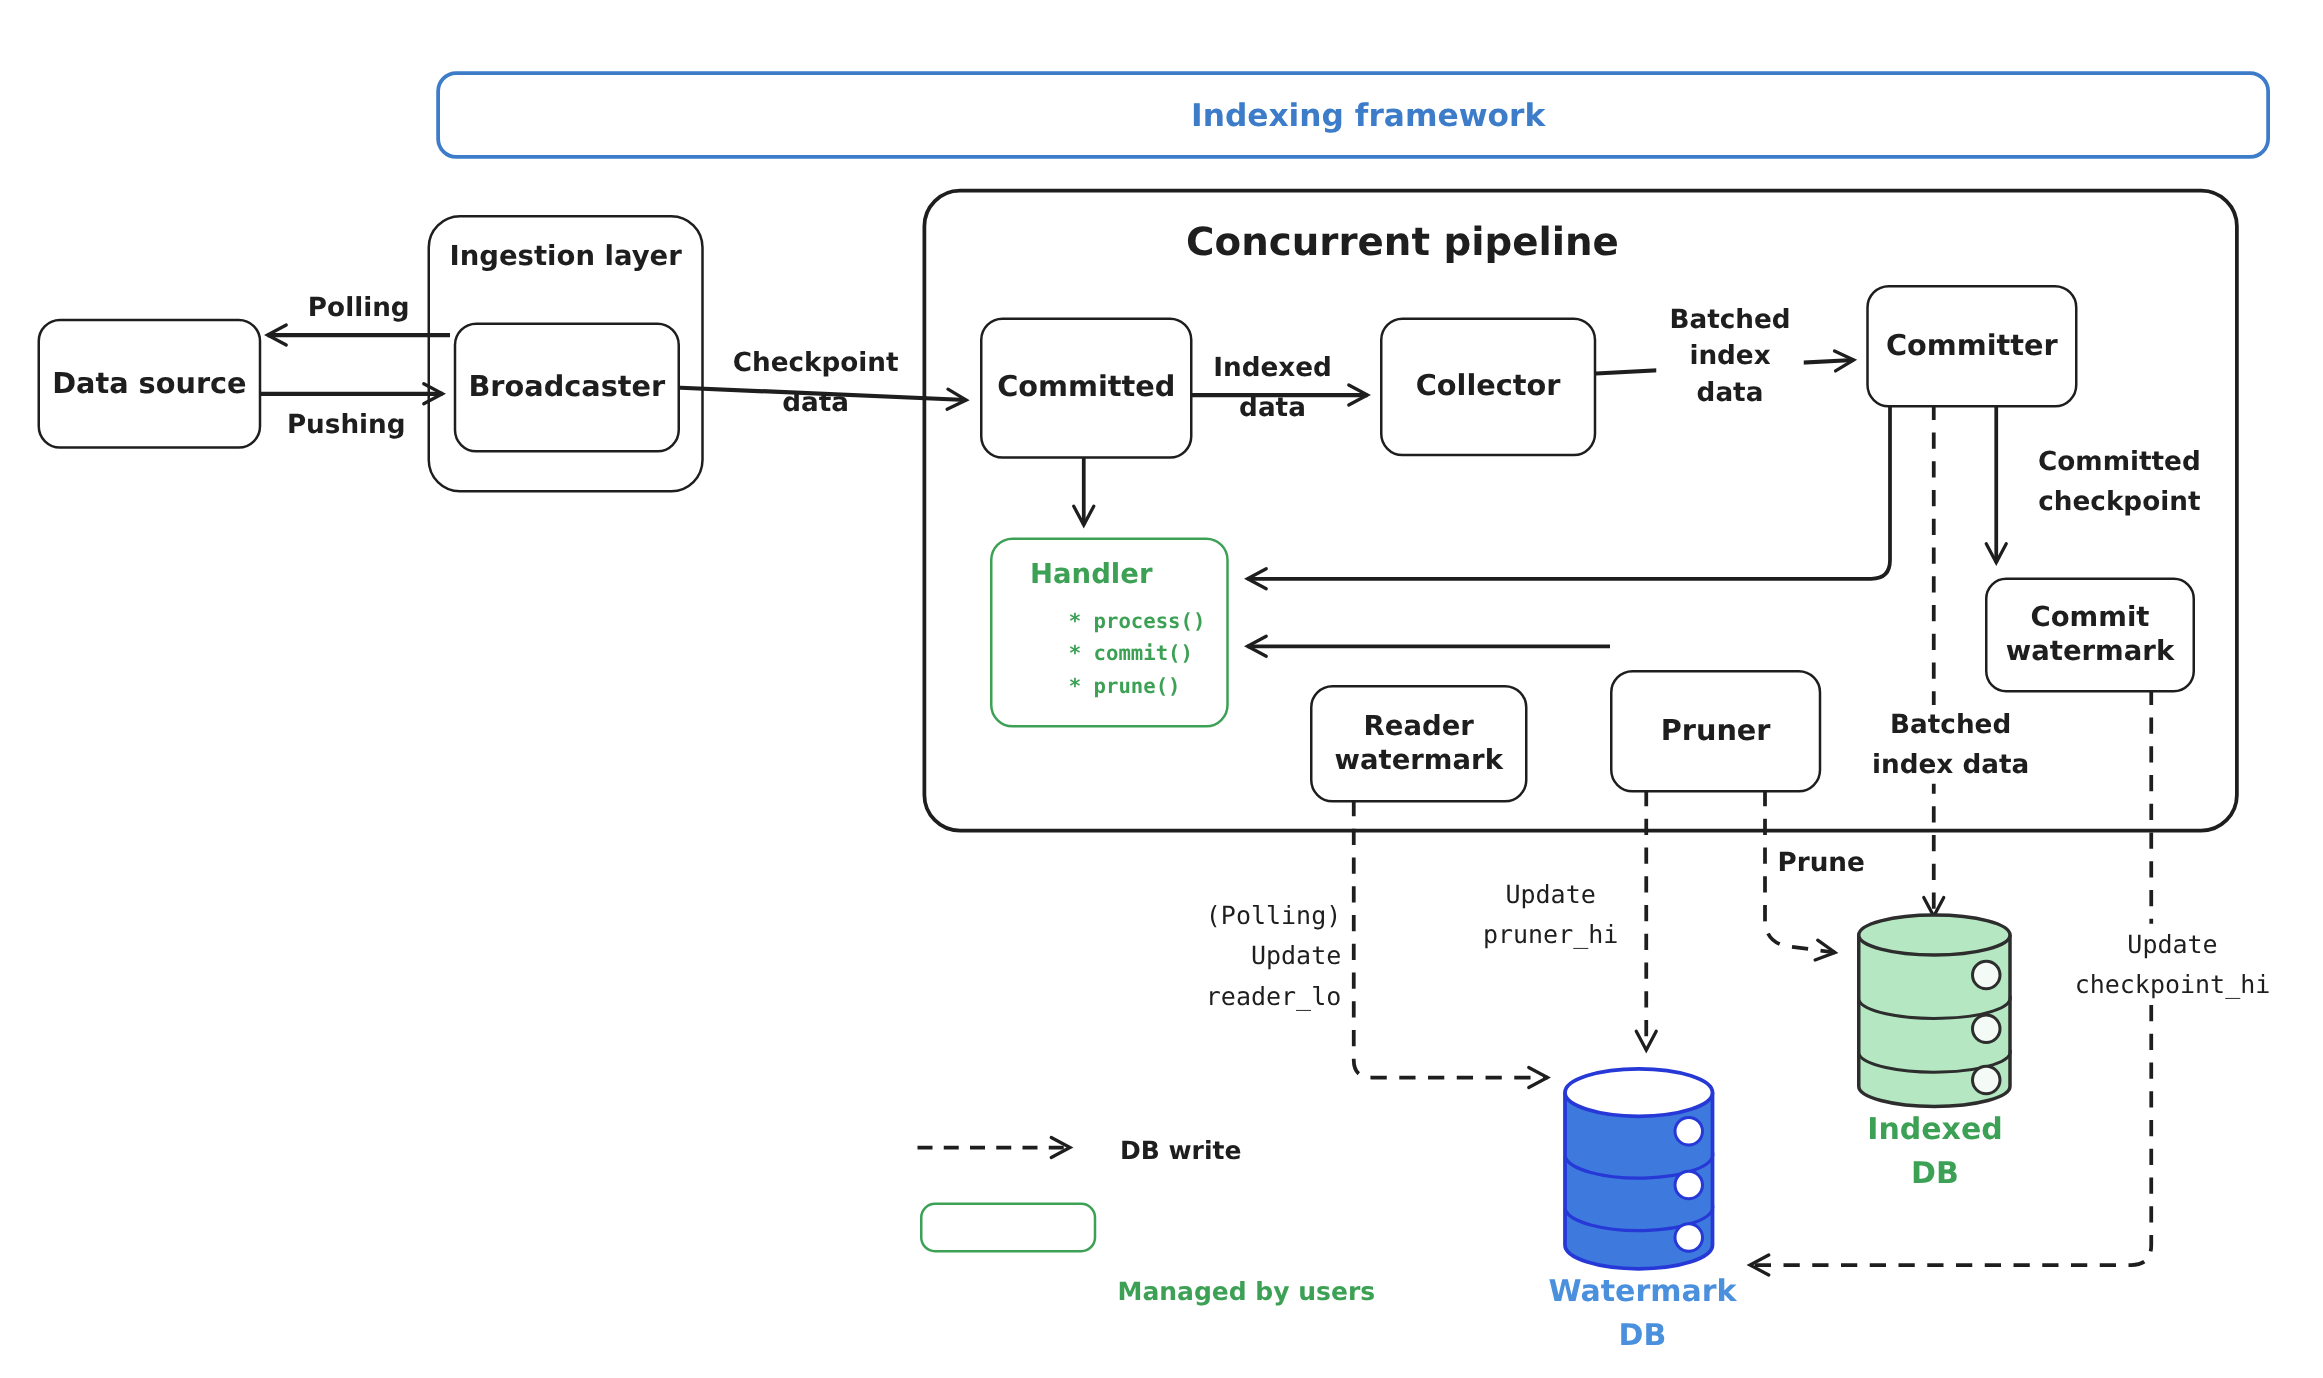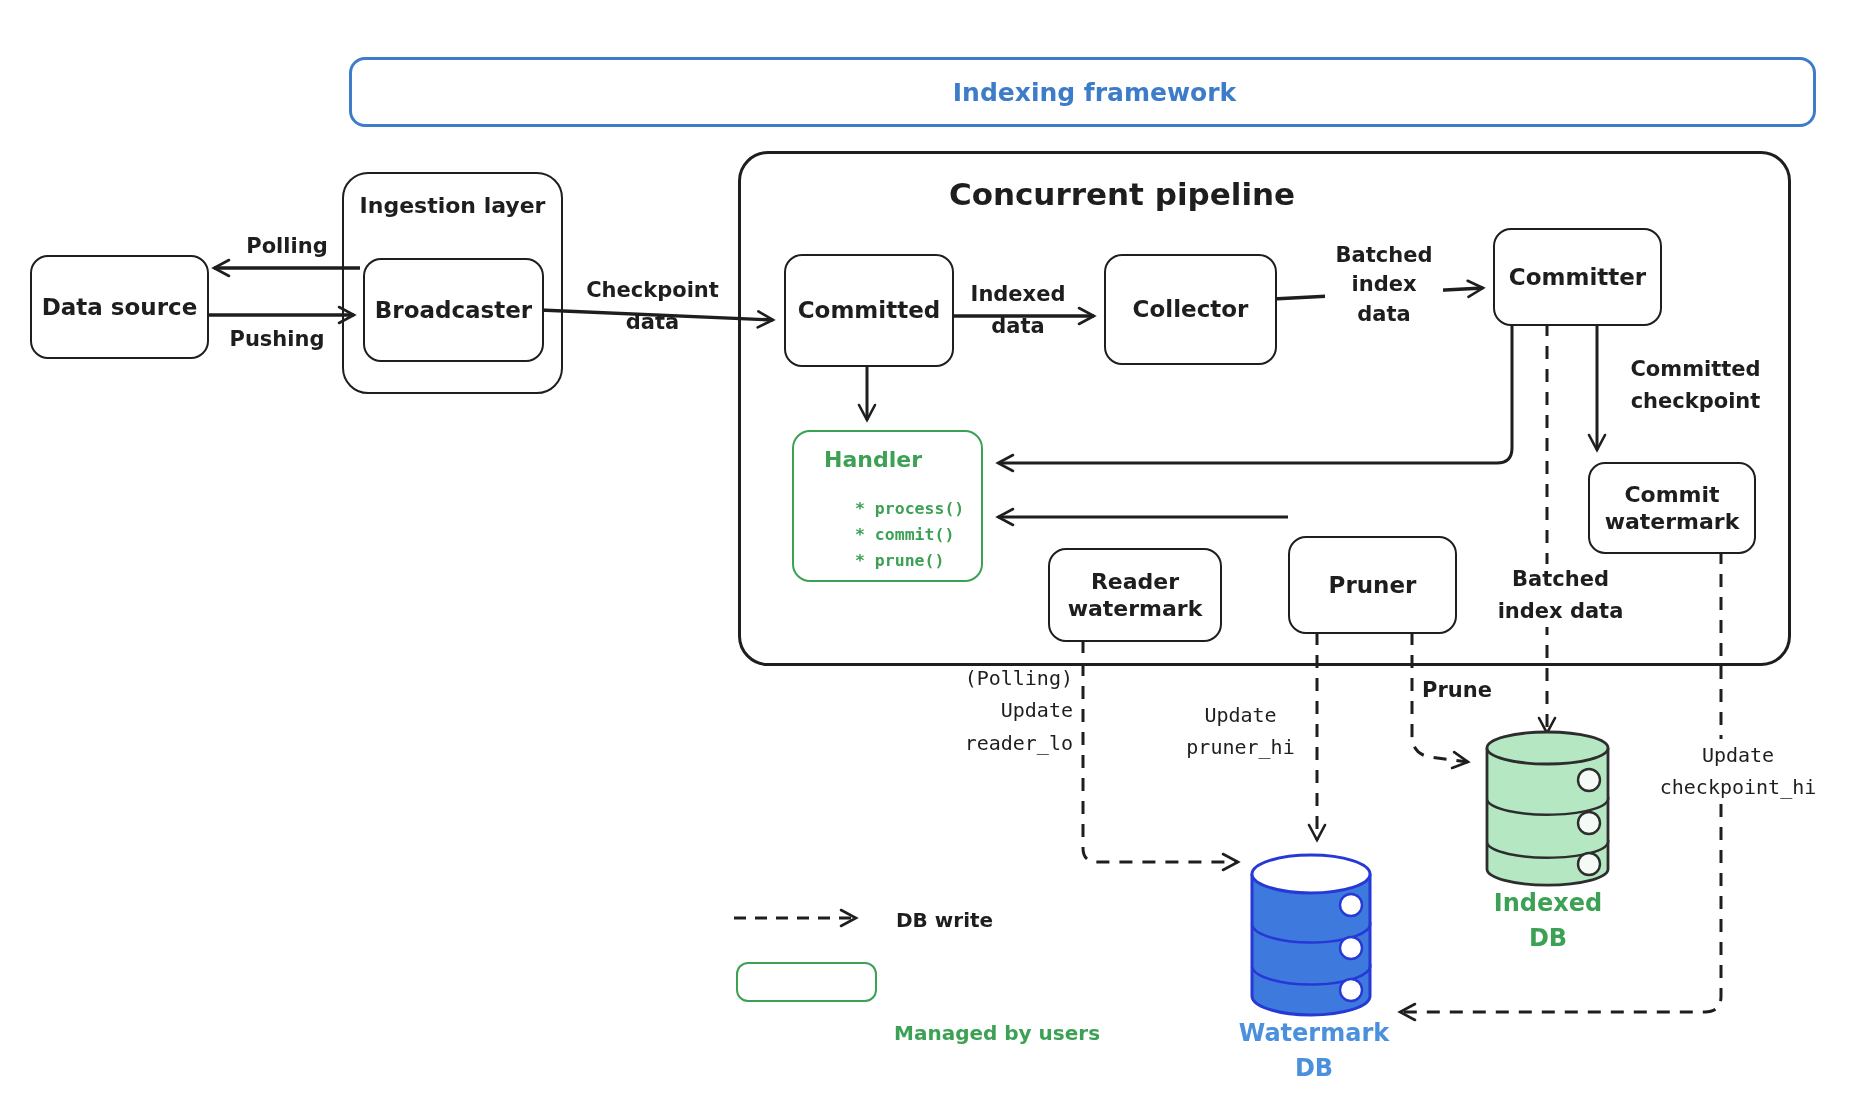--- a/index.html
+++ b/index.html
@@ -27,37 +27,37 @@
   #collector{left:1104px;top:254px;width:169px;height:107px;}
   #committer{left:1493px;top:228px;width:165px;height:94px;}
   #commit-watermark{left:1588px;top:462px;width:164px;height:88px;font-size:22px;border-radius:17px;}
   #pruner{left:1288px;top:490px;width:165px;height:94px;margin-top:46px;}
   #reader-watermark{left:1048px;top:548px;width:170px;height:90px;font-size:22px;}
 
   
   #handler{left:792px;top:430px;width:191px;height:152px;border-color:#3da155;border-width:2.6px;
            flex-direction:column;align-items:flex-start;justify-content:flex-start;
            padding:14px 0 0 30px;box-sizing:border-box;text-align:left;}
-  #handler .h-title{color:#3da155;font-size:22px;font-weight:700;margin-bottom:22px;}
+  #handler .h-title{color:#3da155;font-size:22px;font-weight:700;margin-bottom:10px;}
   #handler .h-method{color:#3da155;font-size:16.5px;font-weight:600;line-height:1.6;
                      font-family:"DejaVu Sans Mono","Liberation Mono",monospace;white-space:pre;margin-left:31px;}
 
   
   .lbl{position:absolute;font-size:21px;font-weight:600;line-height:1.5;text-align:center;
        white-space:pre-line;color:#1e1e1e;}
   .mono{font-family:"DejaVu Sans Mono","Liberation Mono",monospace;font-weight:500;font-size:20px;}
   #lbl-polling{left:237px;top:231px;width:100px;}
   #lbl-pushing{left:227px;top:324px;width:100px;}
   #lbl-checkpoint{left:585px;top:275px;width:135px;line-height:1.5;}
   #lbl-indexed{left:958px;top:279px;width:120px;}
   #lbl-batched{left:1325px;top:241px;width:118px;background:#fff;line-height:1.4;}
   #lbl-committed{left:1618px;top:354px;width:155px;}
   #lbl-batched2{left:1478px;top:564px;width:165px;background:#fff;}
   #lbl-prune{left:1422px;top:675px;width:90px;text-align:left;}
-  #lbl-reader-lo{left:898px;top:662px;width:175px;text-align:right;line-height:1.62;}
+  #lbl-reader-lo{left:898px;top:716px;width:175px;text-align:right;line-height:1.62;}
   #lbl-pruner-hi{left:1153px;top:699px;width:175px;line-height:1.62;}
   #lbl-checkpoint-hi{left:1638px;top:739px;width:200px;background:#fff;line-height:1.62;}
   #lbl-db-write{left:896px;top:905px;width:160px;text-align:left;font-size:20px;}
   #lbl-managed{left:894px;top:1018px;width:260px;text-align:left;color:#3da155;font-size:20px;}
   #legend-box{position:absolute;left:736px;top:962px;width:137px;height:36px;
               border:2.6px solid #3da155;border-radius:12px;}
   #lbl-watermark-db{left:1226px;top:1016px;width:176px;color:#4a90dd;font-size:24px;font-weight:700;line-height:1.45;}
   #lbl-indexed-db{left:1460px;top:886px;width:176px;color:#3da155;font-size:24px;font-weight:700;line-height:1.45;}
 </style>
 </head>

